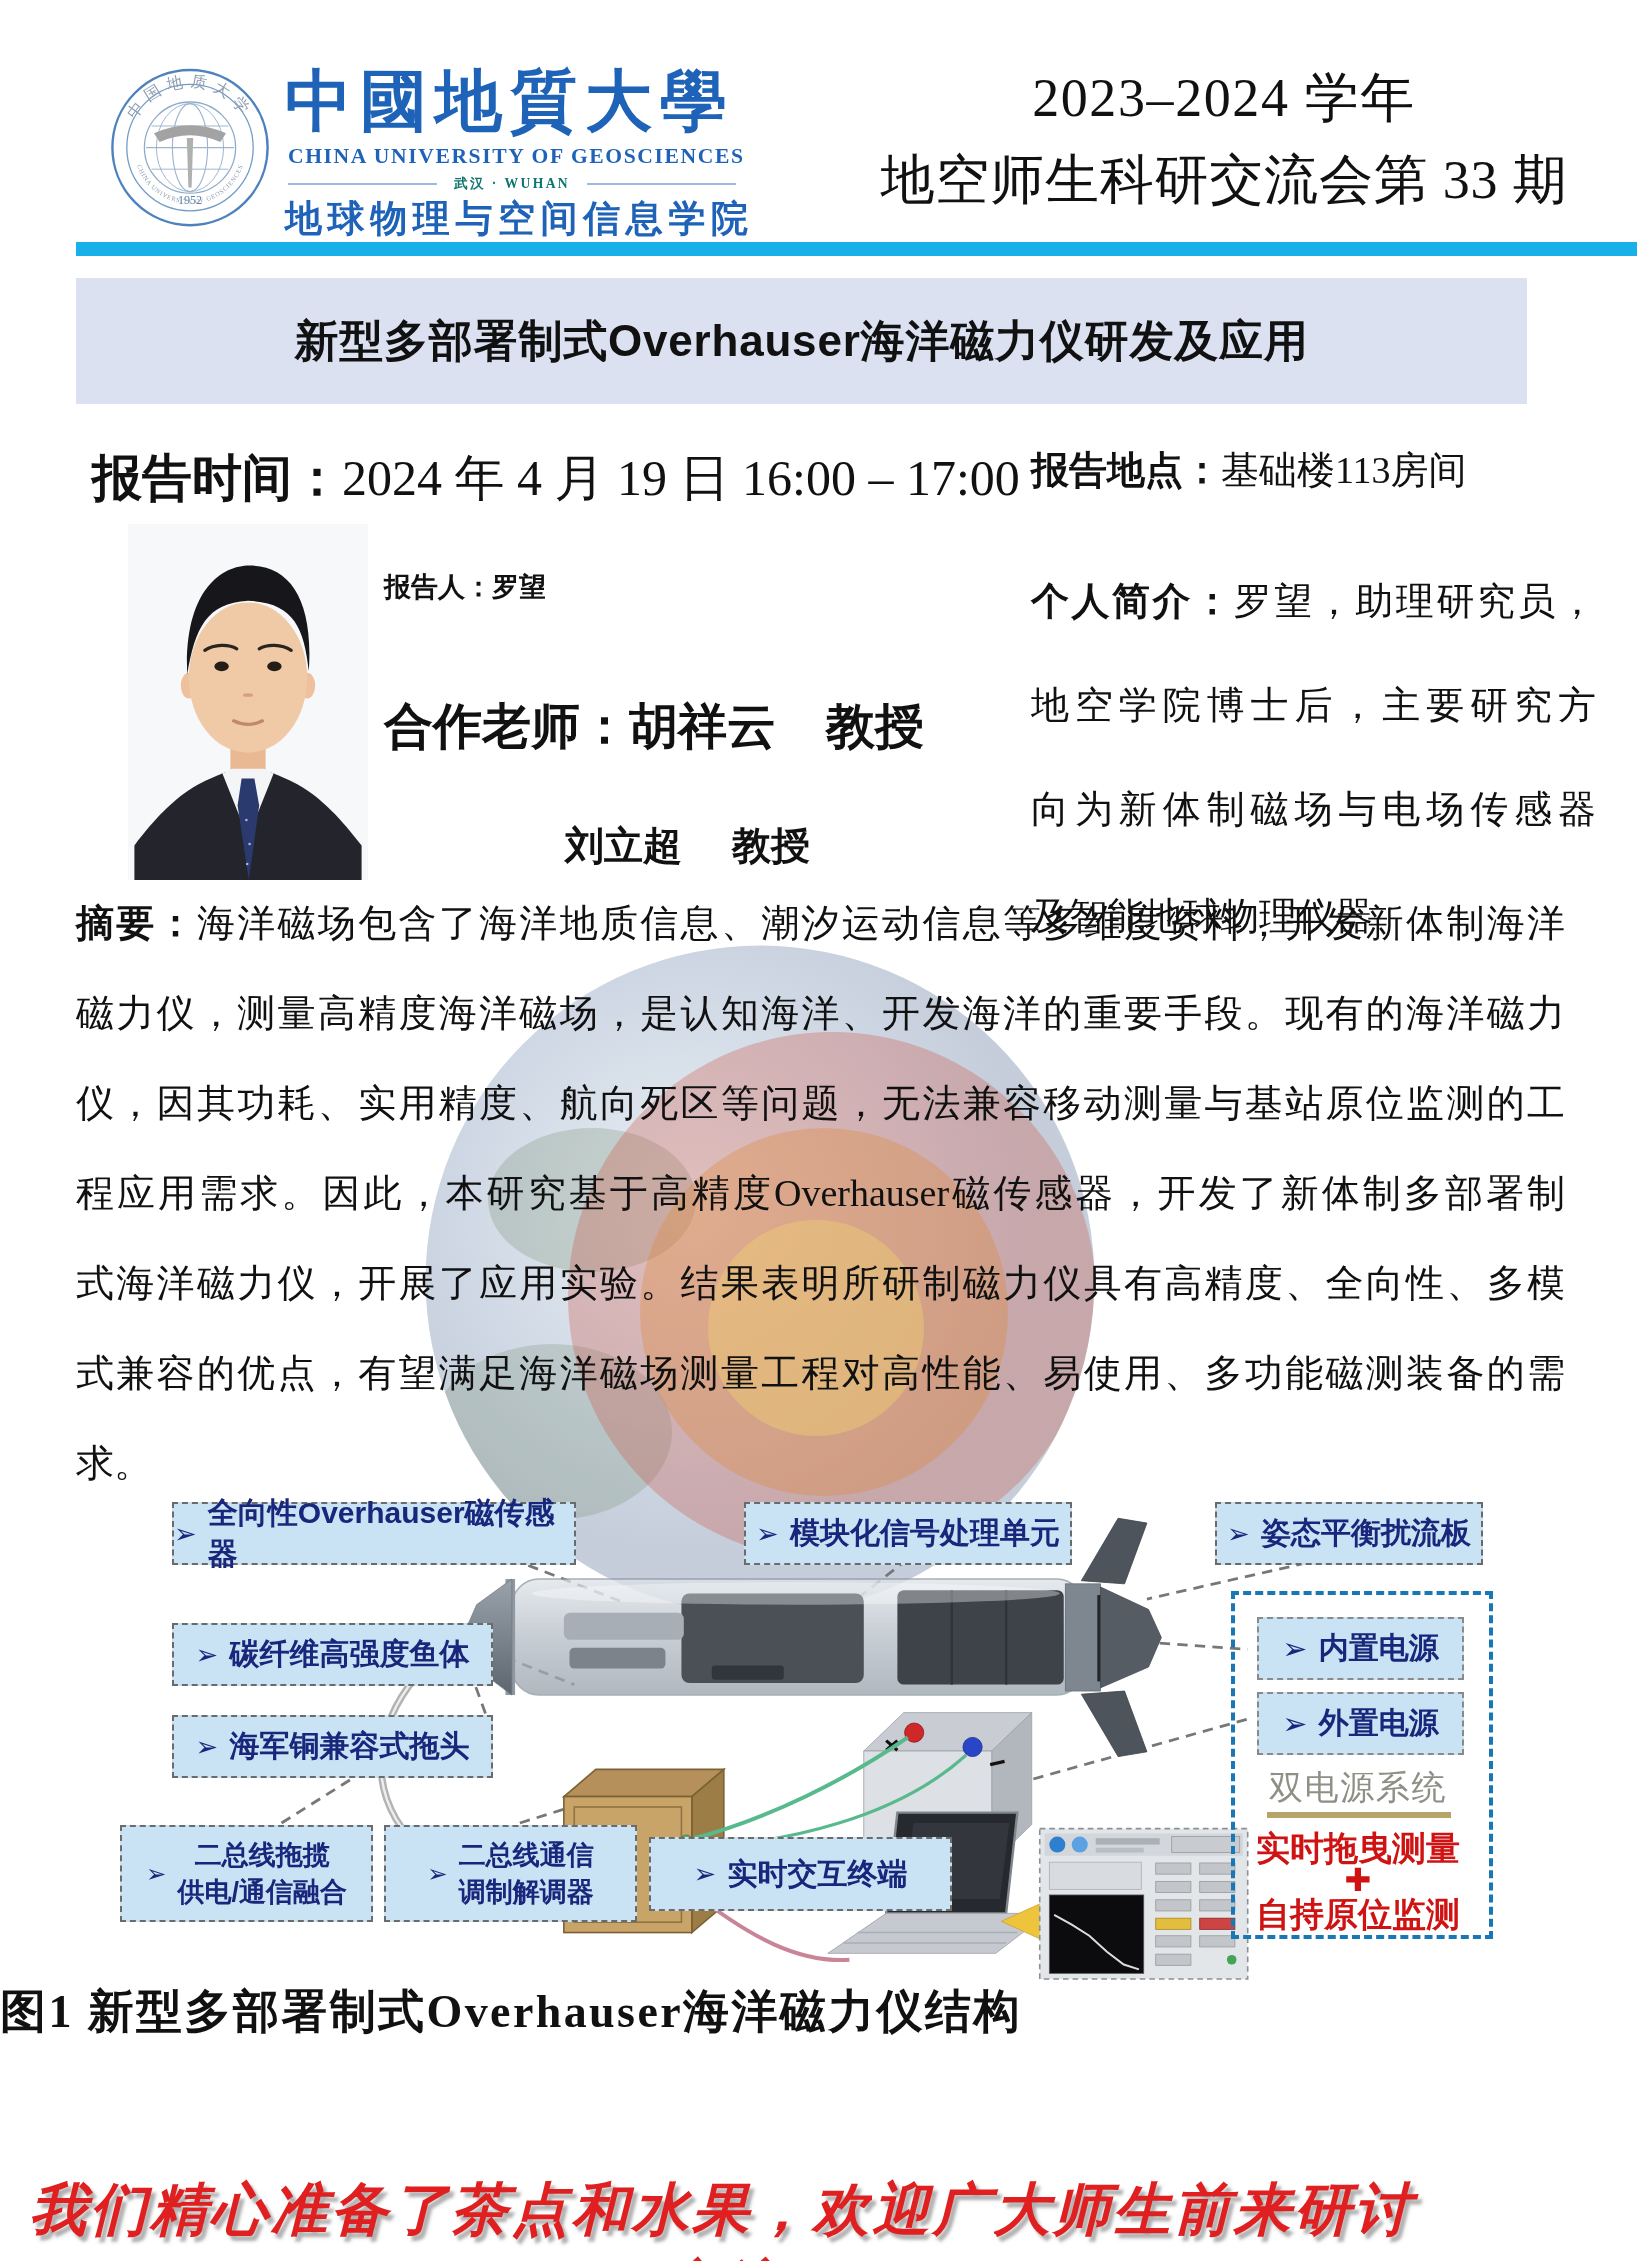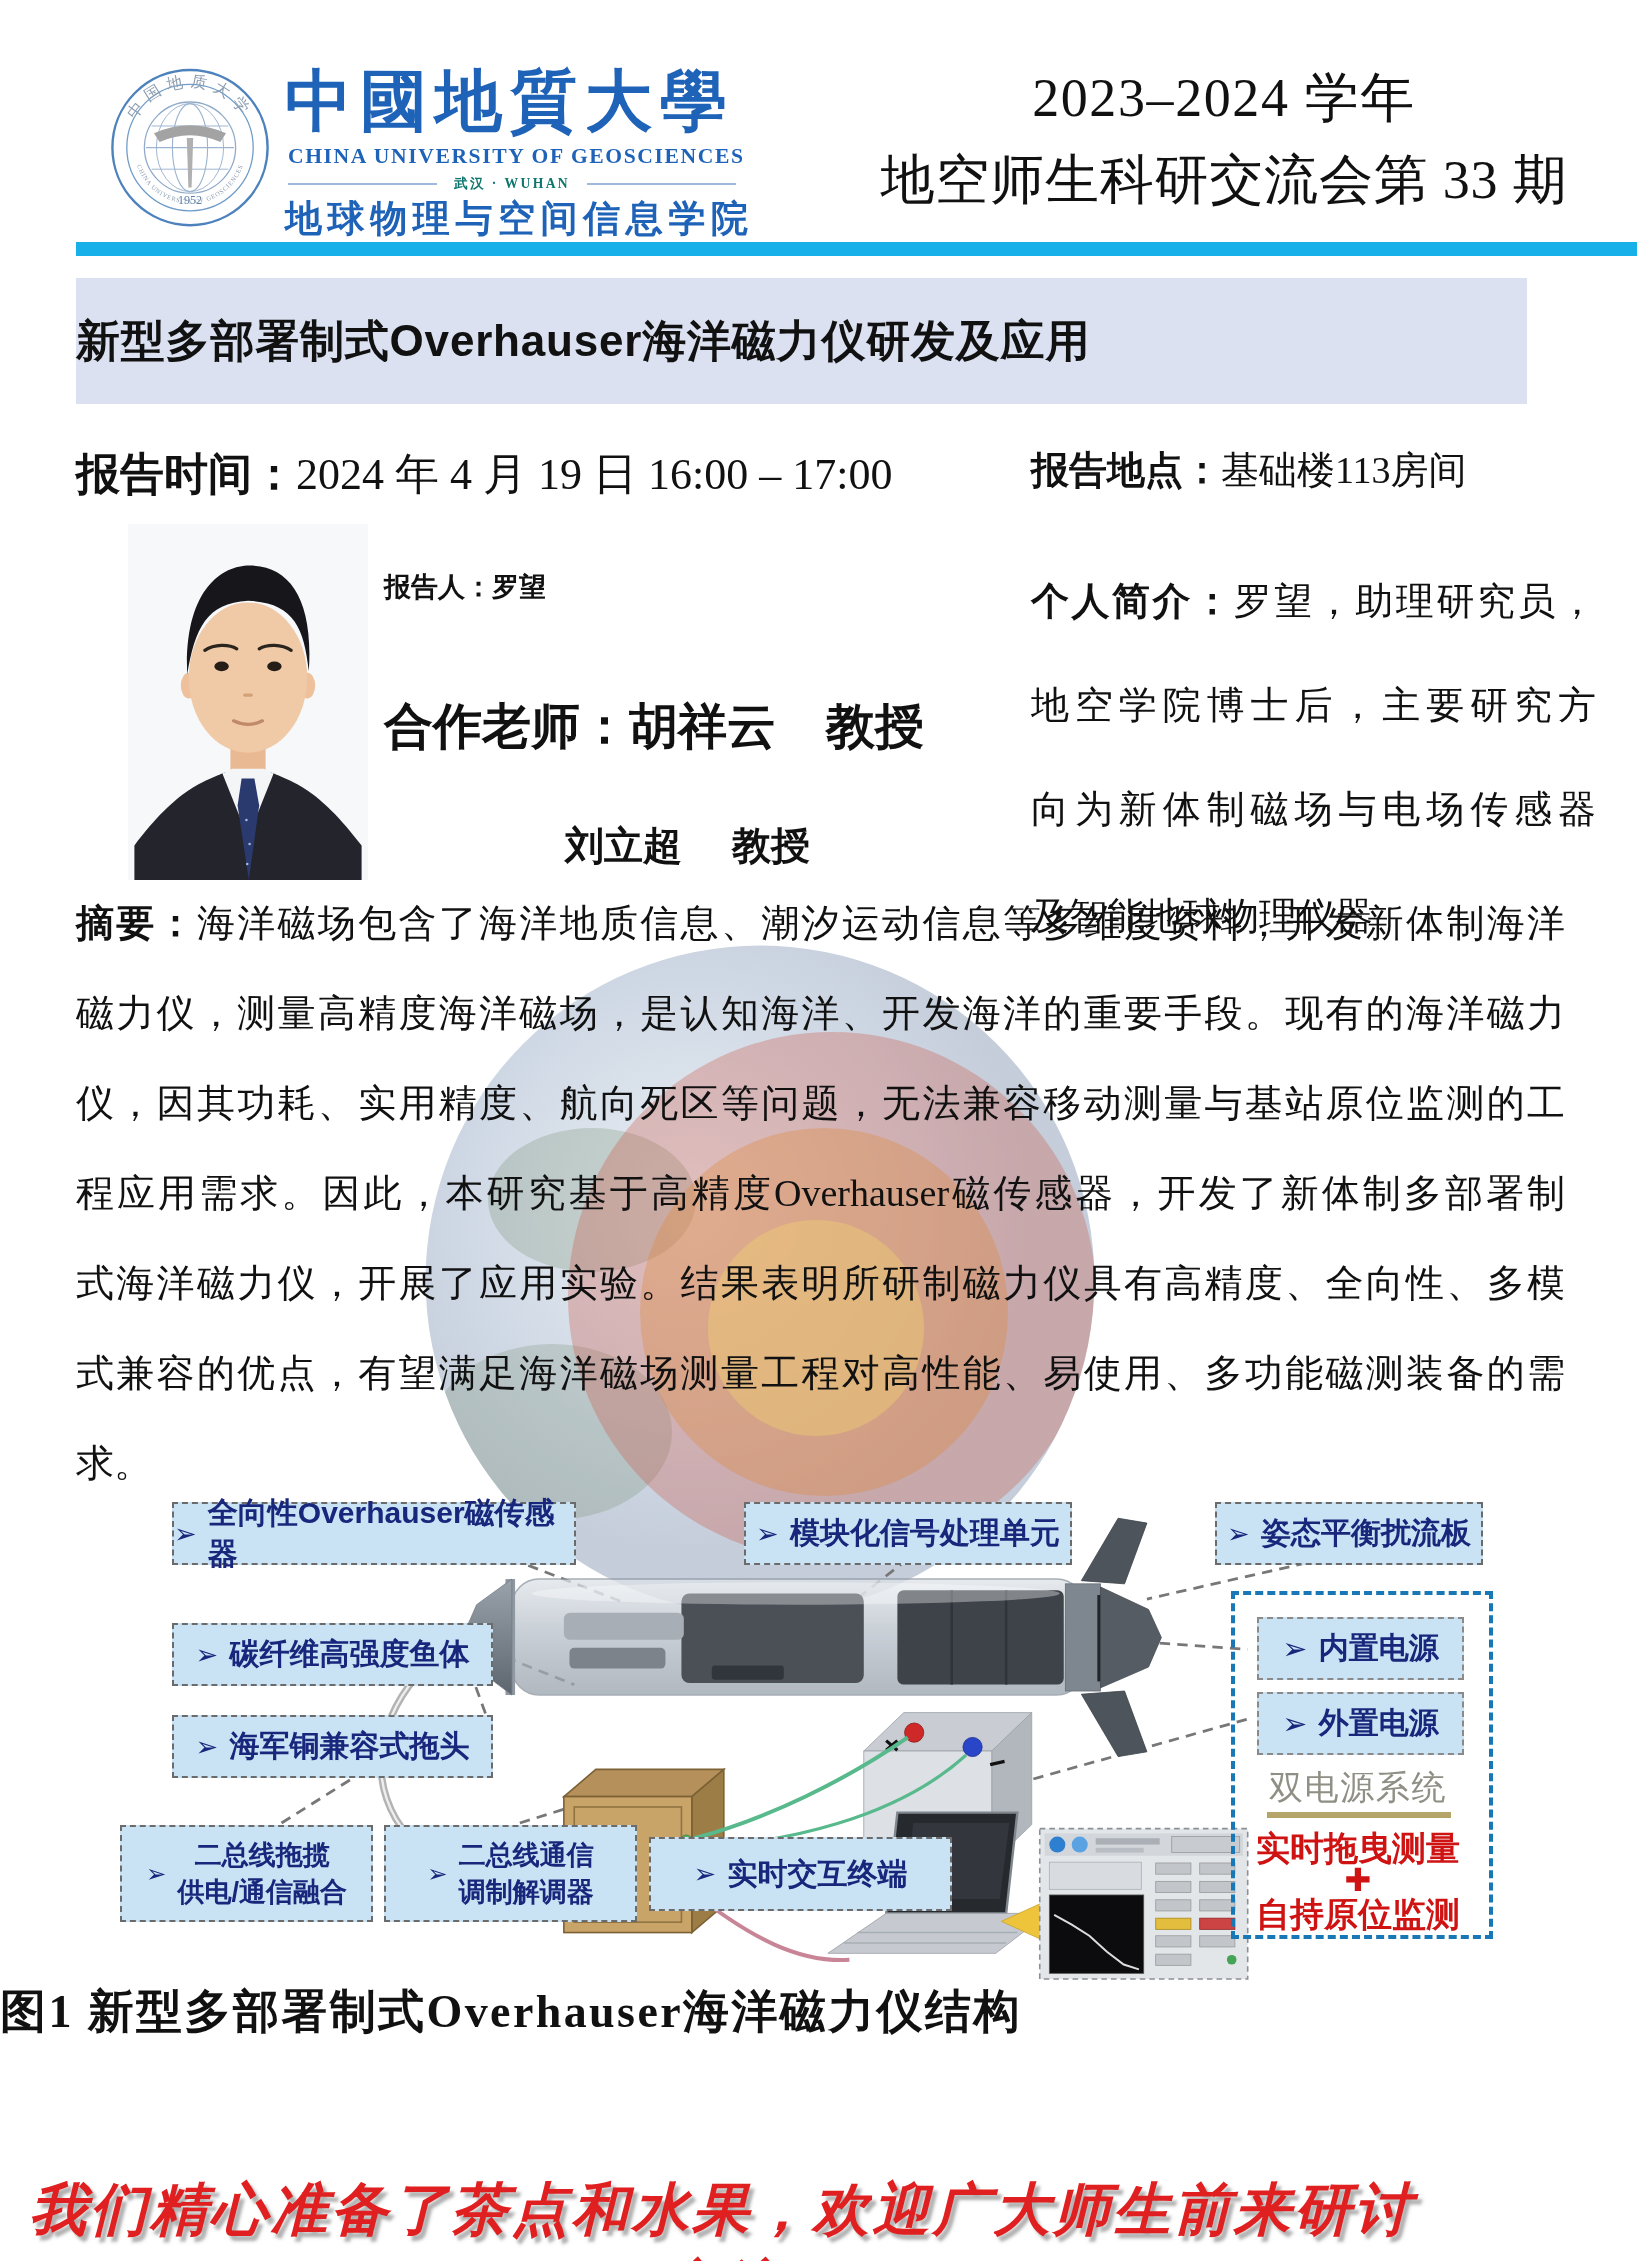--- a/index.html
+++ b/index.html
@@ -13,24 +13,24 @@
   .univ-city{left:288px;top:175px;width:448px;display:flex;align-items:center;gap:17px;color:#0f766e;}
   .univ-city .rule{flex:1;height:1.6px;background:#9db9dc;}
   .univ-city .txt{font-size:13.6px;font-weight:bold;letter-spacing:2.4px;white-space:nowrap;}
   .univ-college{left:285px;top:194px;font-size:37px;font-weight:bold;color:#1e63b8;letter-spacing:5.6px;
            font-family:"Liberation Sans","DejaVu Sans",sans-serif;}
   .session{left:848px;top:0;width:752px;text-align:center;}
   .session .l1{position:absolute;left:0;top:62px;width:100%;font-size:54px;letter-spacing:1.6px;}
   .session .l2{position:absolute;left:0;top:144px;width:100%;font-size:54px;letter-spacing:0.8px;}
   .cyan-bar{left:76px;top:242px;width:1562px;height:14.4px;}
   
-  .title-box{left:76px;top:278px;width:1451px;height:126px;display:flex;align-items:center;justify-content:flex-start;}
+  .title-box{left:76px;top:278px;width:1451px;height:126px;display:flex;align-items:center;justify-content:center;}
   .title-box span{font-family:"Liberation Sans","DejaVu Sans",sans-serif;font-weight:bold;font-size:44px;letter-spacing:0.8px;}
   
-  .info-left{left:76px;top:445px;font-size:44px;white-space:nowrap;}
+  .info-left{left:92px;top:445px;font-size:50px;white-space:nowrap;}
   .info-right{left:1031px;top:445px;font-size:38px;white-space:nowrap;}
   .blabel{font-weight:bold;}
   
   .photo{left:128px;top:524px;width:240px;height:356px;}
   .sp-row1{left:384px;top:569px;font-size:27px;white-space:nowrap;}
   .sp-row2{left:384px;top:694px;font-size:49px;white-space:nowrap;}
   .sp-row3{left:565px;top:819px;font-size:39px;white-space:nowrap;}
   .gapL{margin-left:50px;}
   .bio{left:1031px;top:552px;width:565px;font-size:38px;}
   .bio .line{height:104px;line-height:104px;white-space:nowrap;}

